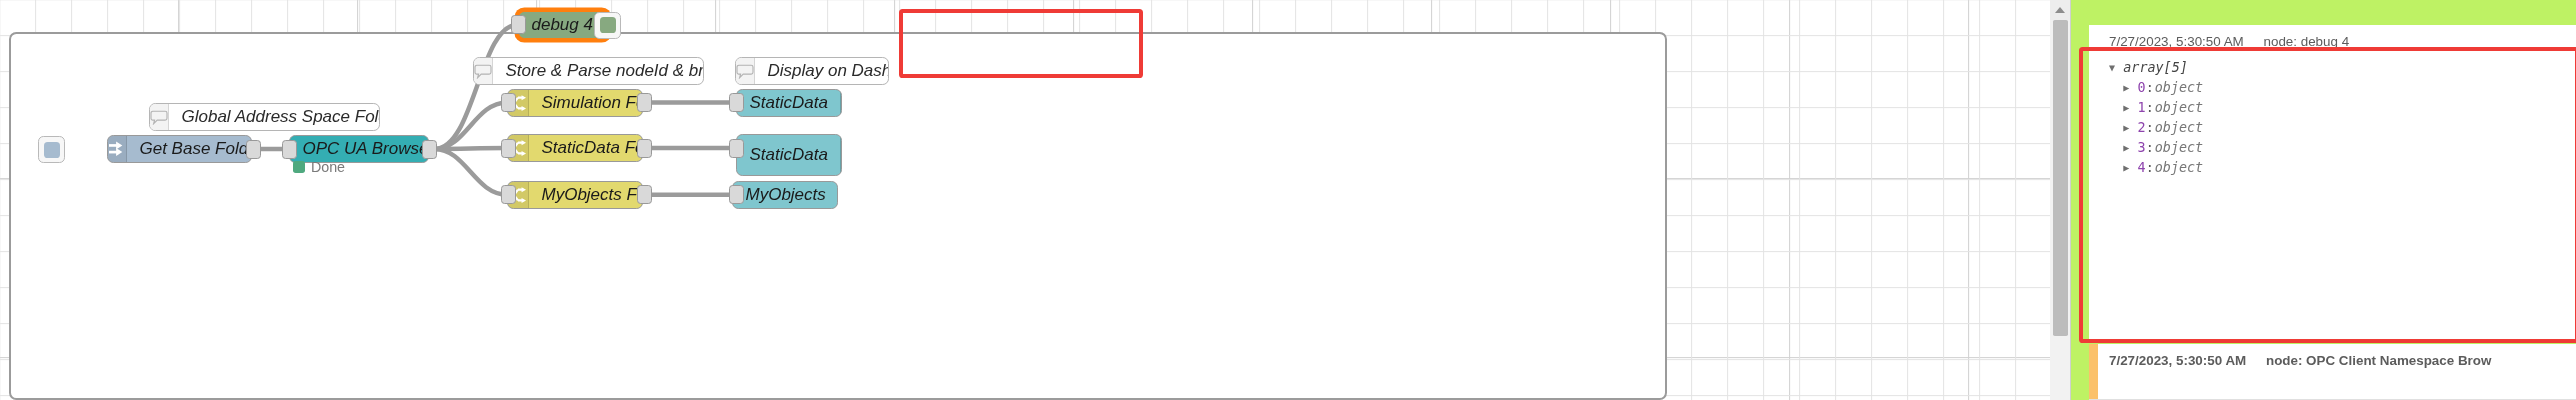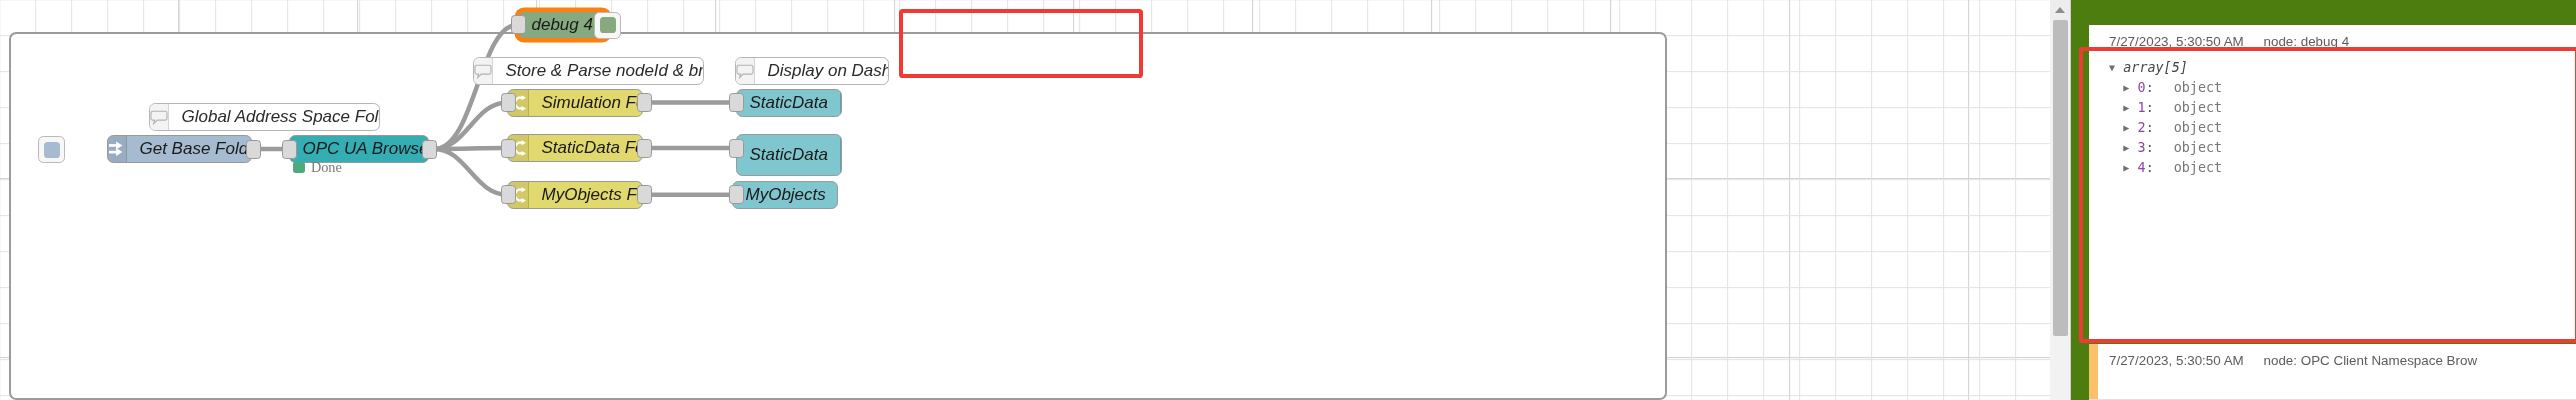--- a/index.html
+++ b/index.html
@@ -75,60 +75,60 @@
   .btn-square{
     position:absolute;width:27px;height:27px;background:#f7f7f7;
     border:0.9px solid #b9b9b9;border-radius:5.4px;box-sizing:border-box;
     display:flex;align-items:center;justify-content:center;z-index:6;
   }
   .btn-square i{display:block;width:16px;height:16px;border-radius:3.6px;}
 
   
   .status{
     position:absolute;display:flex;align-items:center;gap:6.3px;
-    font-size:14.3px;color:#7a7a7a;font-family:Liberation Serif, serif;
+    font-size:14.3px;color:#7a7a7a;font-family:Liberation Sans, sans-serif;
   }
   .status .dot{width:11.6px;height:11.6px;border-radius:2.7px;background:#4fa97f;display:block;}
 
   
   .glyph{display:block;}
 
   
   #vscroll{position:absolute;top:0;left:2050px;width:20px;height:401px;background:#f2f2f2;}
   #vscroll .thumb{position:absolute;left:2.7px;top:20px;width:15.2px;height:316px;background:#bcbcbc;border-radius:1.8px;}
   #vscroll .arrow{position:absolute;left:0;top:0;width:20px;height:20px;background:#ededed;}
   #vscroll .arrow::after{
     content:"";position:absolute;left:4.5px;top:7.2px;
     border-left:5.4px solid transparent;border-right:5.4px solid transparent;
     border-bottom:6.3px solid #8d8d8d;
   }
 
   
   #sidebar{
     position:absolute;top:0;left:2070px;width:506px;height:401px;
-    background:#4d7c0f;border-left:0.9px solid #cfcfcf;box-sizing:border-box;
+    background:#bef264;border-left:0.9px solid #cfcfcf;box-sizing:border-box;
     font-family:"Liberation Sans",sans-serif;
     padding-left:29px;
   }
   .dbg-msg{
     position:absolute;left:18px;right:0;background:#fff;box-sizing:border-box;
     border-bottom:0.9px solid #e0e0e0;
   }
   .dbg-msg .gutter{position:absolute;left:0;top:0;bottom:0;width:9px;}
   .dbg-msg .body{padding:9px 0 9px 20px;}
   .dbg-head{font-size:13.4px;color:#5c5c5c;white-space:nowrap;margin-bottom:8px;}
   .dbg-head .nodename{margin-left:16px;}
   .dbg-topic{font-size:13.4px;color:#b05252;margin-bottom:9px;white-space:nowrap;}
   .dbg-tree{font-family:"DejaVu Sans Mono",monospace;font-size:13.4px;color:#555;}
   .dbg-row{display:flex;align-items:center;height:20px;white-space:nowrap;}
   .dbg-row.root{font-style:italic;color:#444;}
   .dbg-row .tw{width:14.3px;color:#6f6f6f;font-size:10px;display:inline-block;}
   .dbg-row .key{color:#8e44ad;}
   .dbg-row .sep{color:#555;}
-  .dbg-row .typ{color:#777;margin-left:20px;}
+  .dbg-row .typ{color:#777;font-style:italic;margin-left:1px;}
   .indent1{padding-left:14.3px;}
 
   
   .annot{position:absolute;border:4.5px solid #ef3b36;border-radius:3.6px;box-sizing:border-box;z-index:40;pointer-events:none;}
 </style>
 </head>
 <body>
 
 <div id="app">
 
@@ -346,21 +346,21 @@
           <div class="dbg-row indent1">
             <span class="tw">▶</span>
             <span class="key">4</span>
             <span class="sep">:</span>
             <span class="typ">object</span>
           </div>
         </div>
       </div>
     </div>
 
-    <div class="dbg-msg" style="top:344px;height:56px;">
+    <div class="dbg-msg" style="top:344px;height:56px;font-weight:bold;">
       <div class="gutter" style="background:#fbc16a;"></div>
       <div class="body">
         <div class="dbg-head">
           <span>7/27/2023, 5:30:50 AM</span>
           <span class="nodename">node: OPC Client Namespace Brow</span>
         </div>
       </div>
     </div>
 
   </div>

